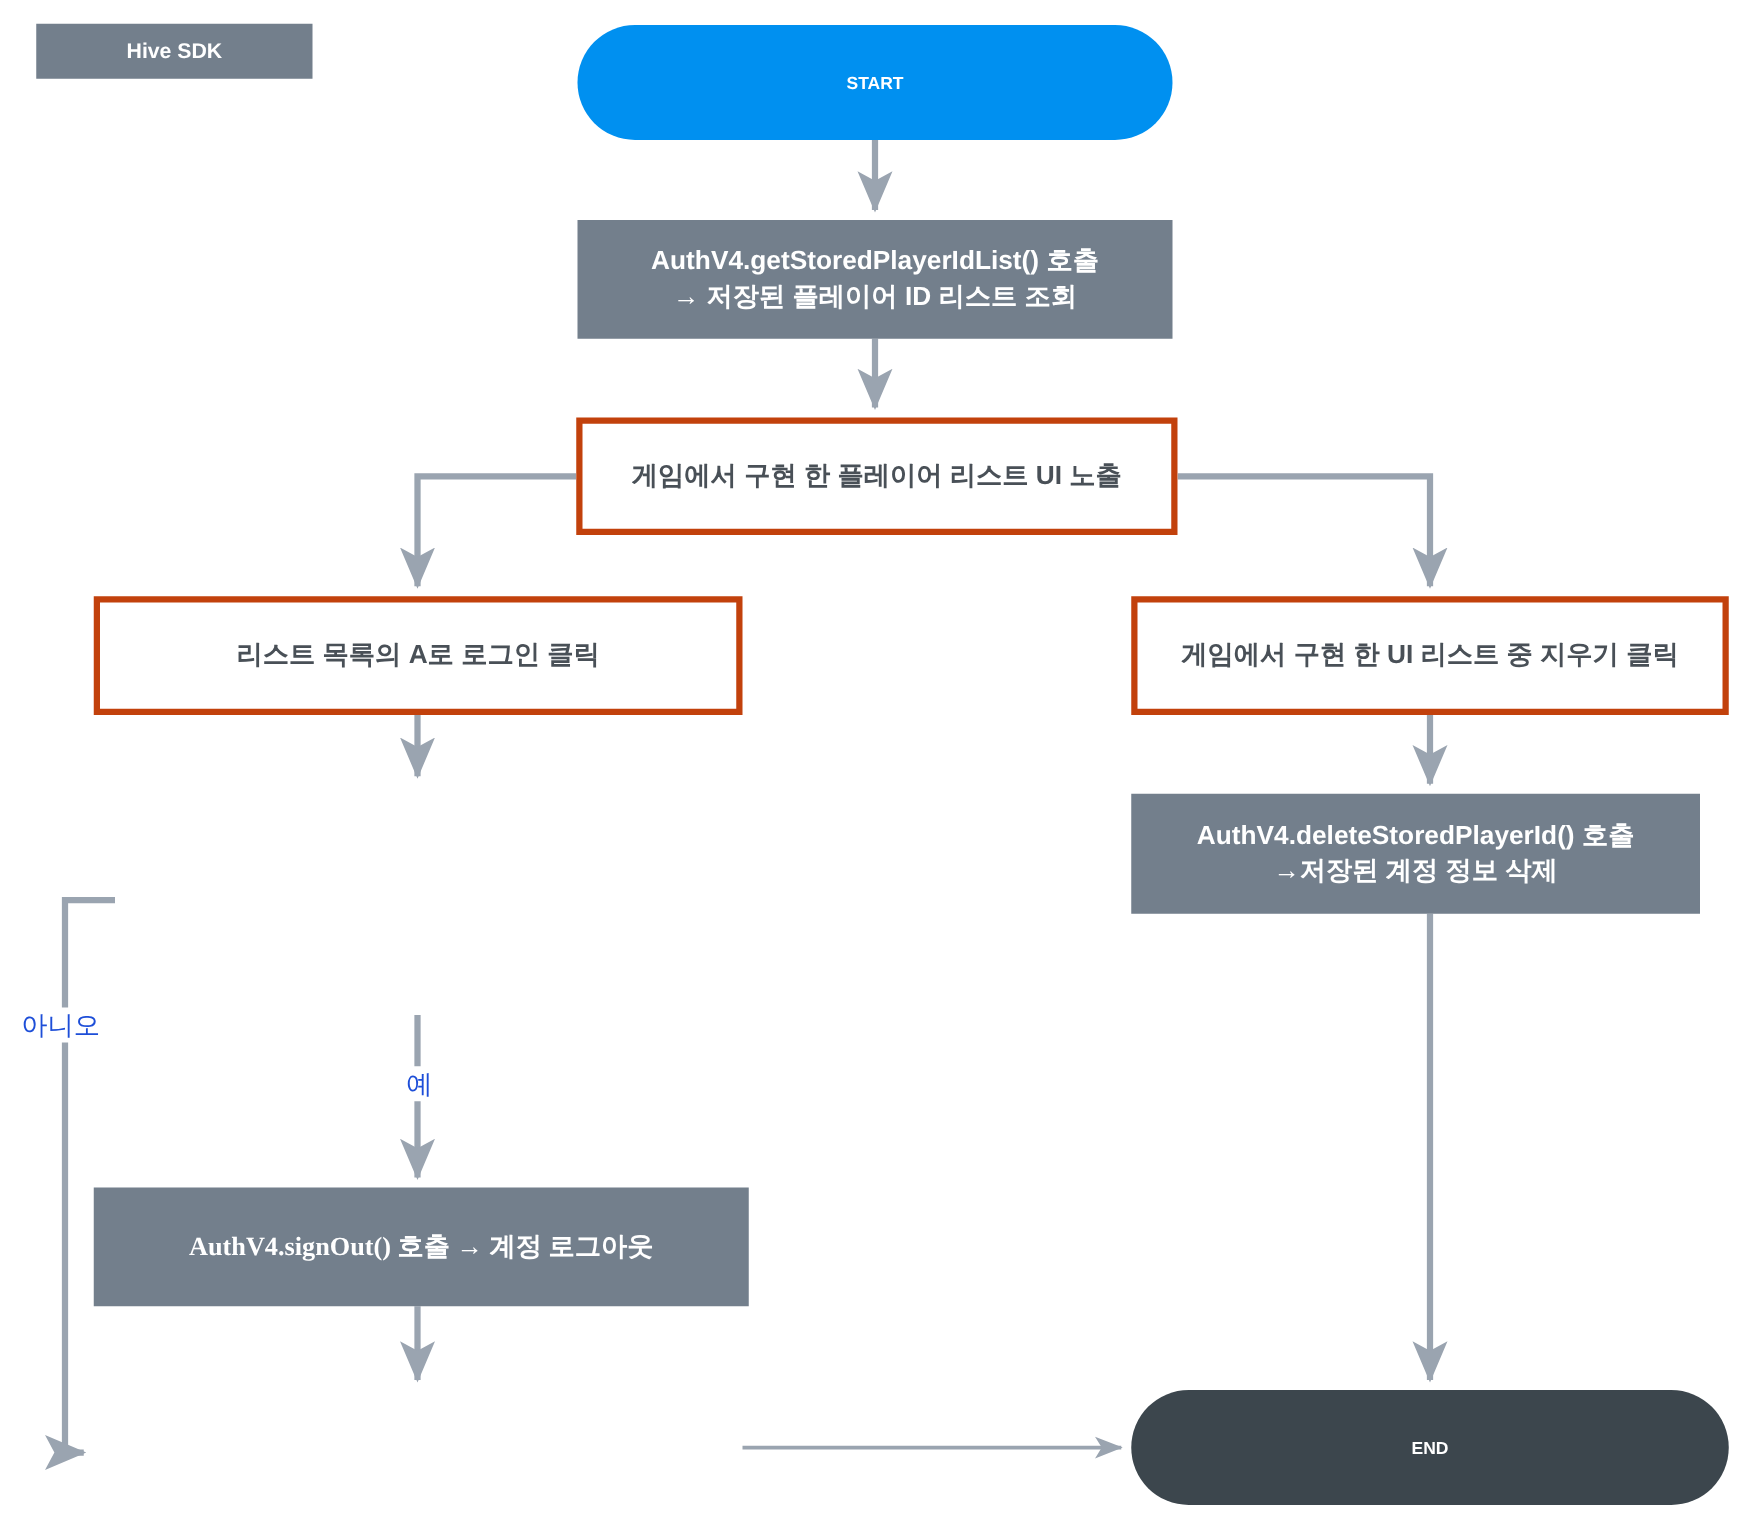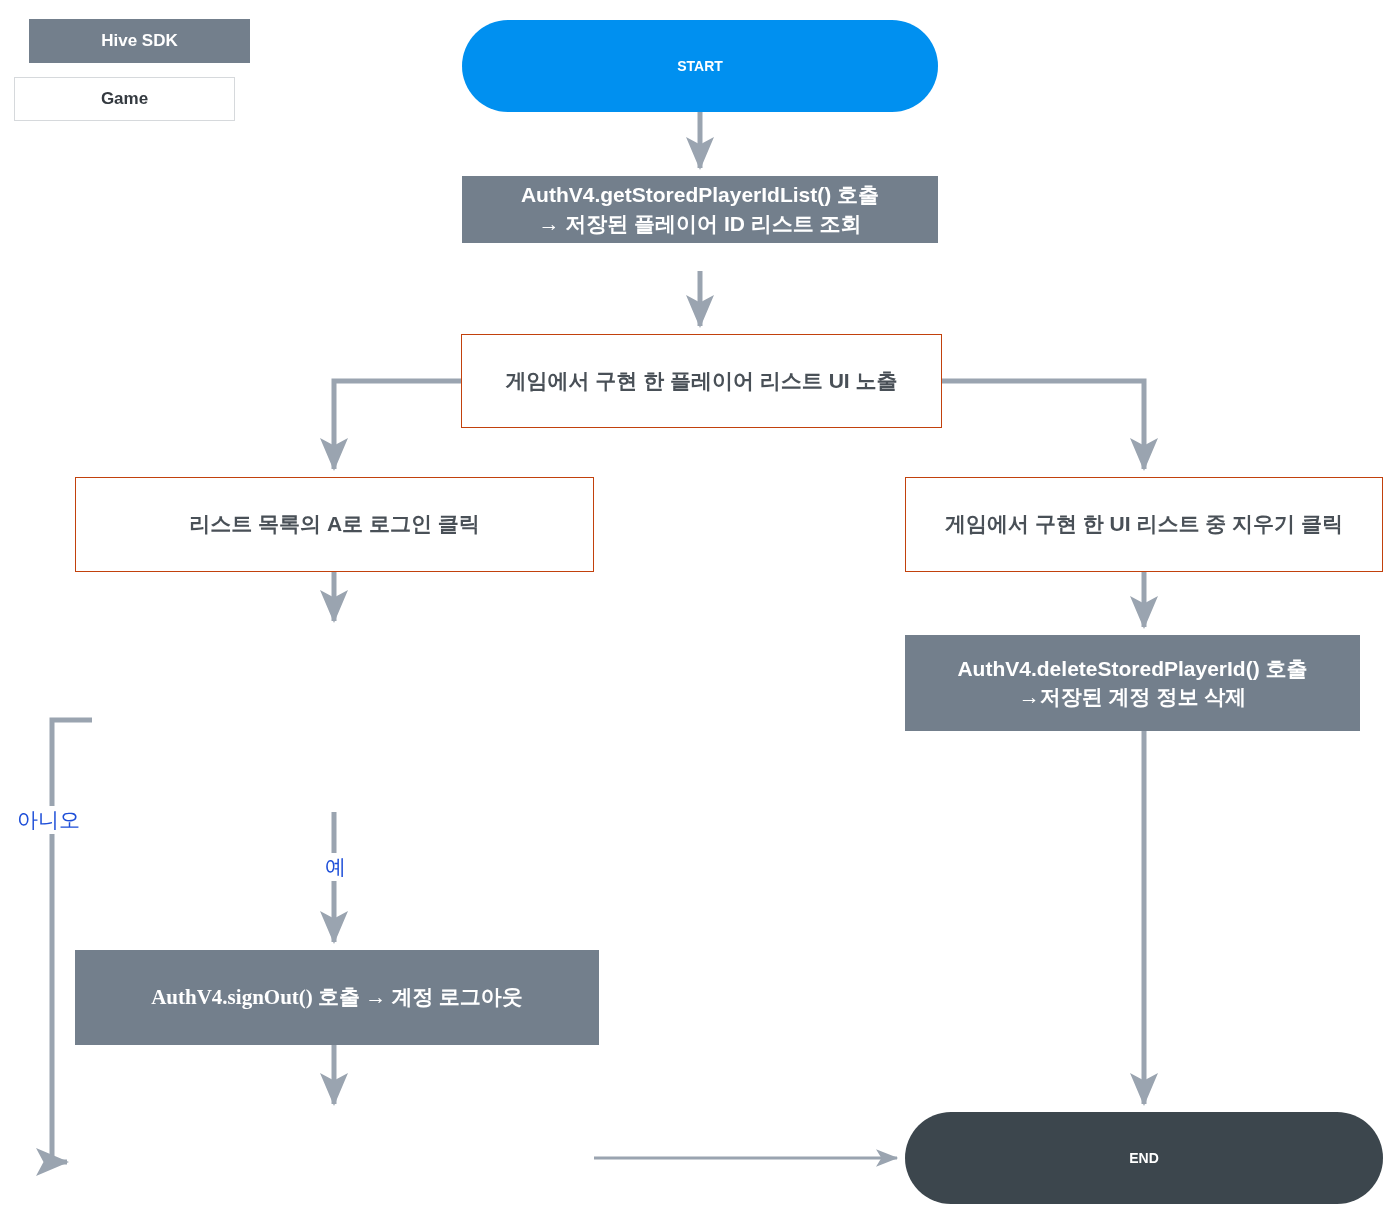--- a/index.html
+++ b/index.html
@@ -38,21 +38,21 @@
   
   .sdk {
     background: #737F8C;
     color: #ffffff;
     font-weight: bold;
     font-size: 21px;
   }
   
   .game {
     background: #ffffff;
-    border: 1px solid #c2410c;
+    border: 5px solid #c2410c;
     color: #495057;
     font-weight: bold;
     font-size: 21px;
   }
   .terminator {
     font-weight: bold;
     font-size: 14px;
     color: #ffffff;
   }
   .start-pill {
@@ -153,29 +153,26 @@
 
     <g stroke="#9AA4B0" fill="none" stroke-width="3">
 
       <path d="M594,1158 L897,1158" marker-end="url(#arrow-thin)"></path>
     </g>
   </svg>
 
   <div class="legend-item legend-sdk" style="left:14px; top:19px; width:221px; height:44px;margin-left:15px;">
     <span>Hive SDK</span>
   </div>
-  <div class="legend-item legend-game" style="left:14px; top:77px; width:221px; height:44px;">
-    <span>Game</span>
-  </div>
 
   <div class="node terminator start-pill" style="left:462px; top:20px; width:476px; height:92px;">
     <span>START</span>
   </div>
 
-  <div class="node sdk" style="left:462px; top:176px; width:476px; height:67px;">
+  <div class="node sdk" style="left:462px; top:176px; width:476px; height:95px;">
     <span>AuthV4.getStoredPlayerIdList() 호출
 → 저장된 플레이어 ID 리스트 조회</span>
   </div>
 
   <div class="node game" style="left:461px; top:334px; width:481px; height:94px;">
     <span>게임에서 구현 한 플레이어 리스트 UI 노출</span>
   </div>
 
   <div class="node game" style="left:905px; top:477px; width:478px; height:95px;">
     <span>게임에서 구현 한 UI 리스트 중 지우기 클릭</span>

